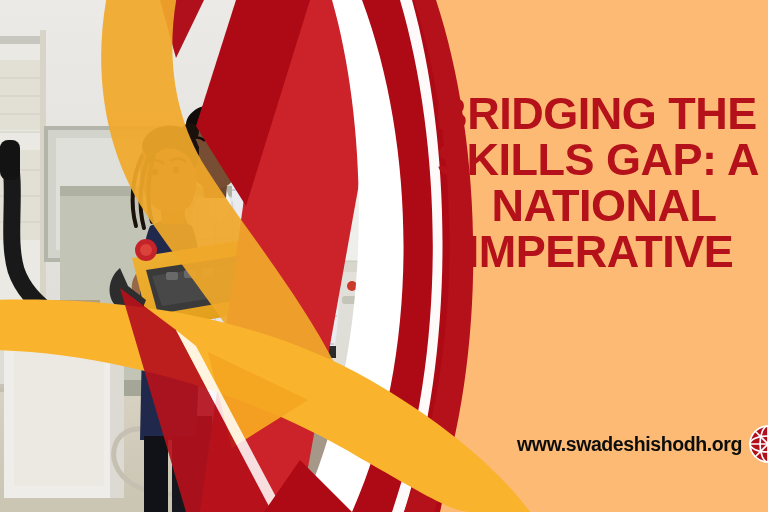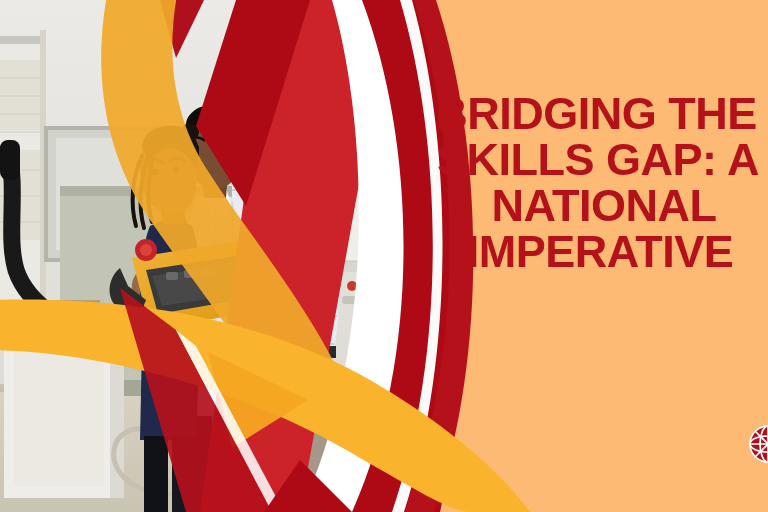--- a/index.html
+++ b/index.html
@@ -362,20 +362,21 @@
 
     <div class="headline">
       <span class="hl-line l1">BRIDGING THE</span>
       <span class="hl-line l2">SKILLS GAP: A</span>
       <span class="hl-line l3">NATIONAL</span>
       <span class="hl-line l4">IMPERATIVE</span>
     </div>
 
     <div class="site-block">
       <div class="site-row">
+        <span class="site-url">www.swadeshishodh.org</span>
         <svg class="globe-icon" viewBox="0 0 40 40" xmlns="http://www.w3.org/2000/svg">
           <circle cx="20" cy="20" r="18" fill="#b0101c"></circle>
           <g stroke="#ffffff" stroke-width="1.7" fill="none">
             <circle cx="20" cy="20" r="18"></circle>
             <ellipse cx="20" cy="20" rx="8" ry="18"></ellipse>
             <ellipse cx="20" cy="20" rx="18" ry="8"></ellipse>
             <line x1="2" y1="20" x2="38" y2="20"></line>
             <line x1="20" y1="2" x2="20" y2="38"></line>
             <line x1="7" y1="7" x2="33" y2="33"></line>
             <line x1="33" y1="7" x2="7" y2="33"></line>

